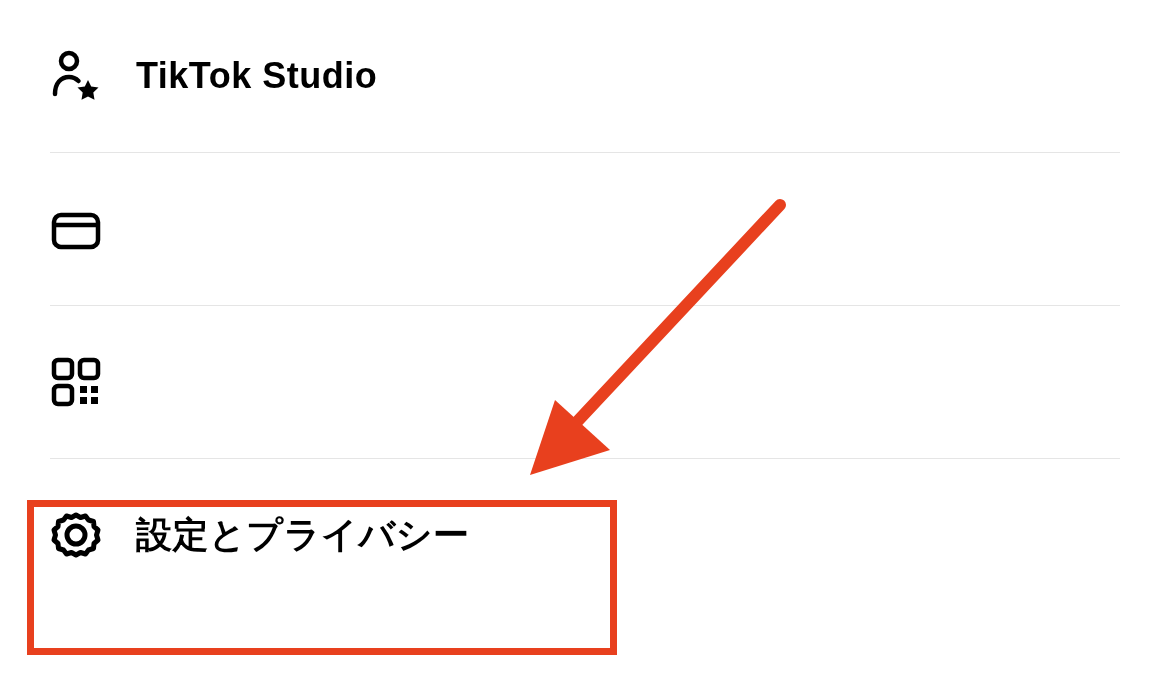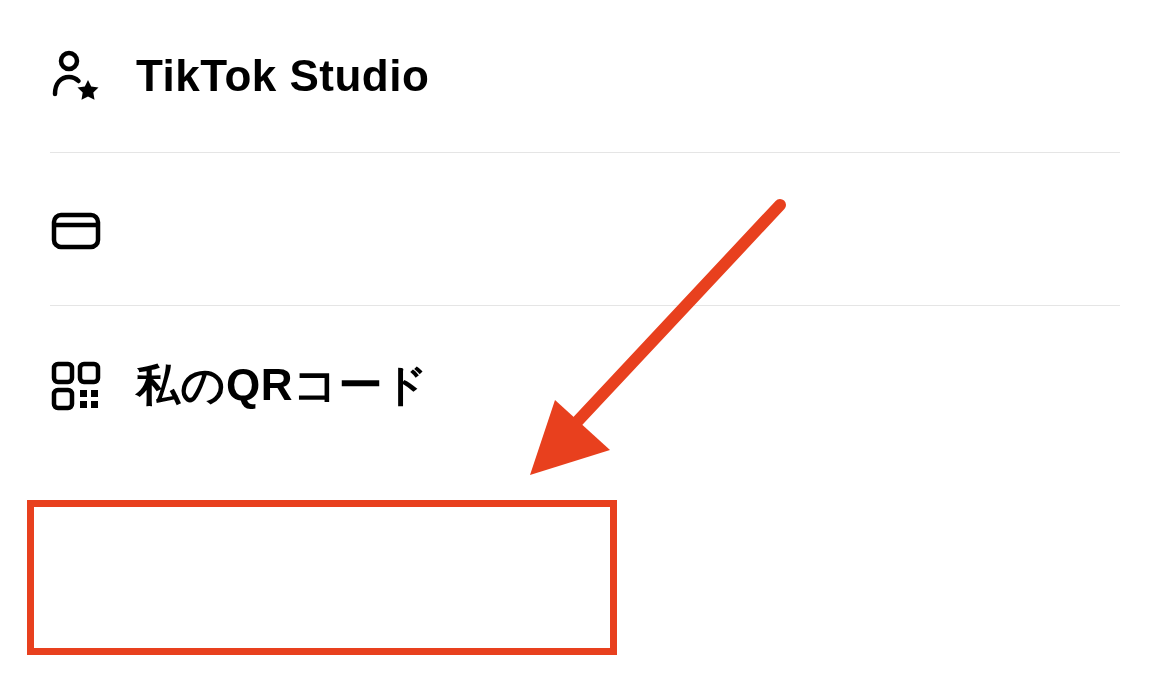--- a/index.html
+++ b/index.html
@@ -31,21 +31,21 @@
     }
     .menu-item .icon {
       width: 52px;
       height: 52px;
       display: flex;
       align-items: center;
       justify-content: center;
       flex-shrink: 0;
     }
     .menu-item .label {
-      font-size: 44px;
+      font-size: 36px;
       font-weight: 600;
       color: #000000;
       letter-spacing: 0.5px;
     }
     .highlight-box {
       position: absolute;
       left: 27px;
       top: 500px;
       width: 590px;
       height: 155px;
@@ -91,23 +91,31 @@
       <svg width="52" height="52" viewBox="0 0 52 52" fill="none">
         <rect x="4" y="4" width="18" height="18" rx="4" stroke="#000" stroke-width="4.5" fill="none"></rect>
         <rect x="30" y="4" width="18" height="18" rx="4" stroke="#000" stroke-width="4.5" fill="none"></rect>
         <rect x="4" y="30" width="18" height="18" rx="4" stroke="#000" stroke-width="4.5" fill="none"></rect>
         <rect x="30" y="30" width="7" height="7" fill="#000"></rect>
         <rect x="41" y="30" width="7" height="7" fill="#000"></rect>
         <rect x="30" y="41" width="7" height="7" fill="#000"></rect>
         <rect x="41" y="41" width="7" height="7" fill="#000"></rect>
       </svg>
     </span>
-    <span class="label">私のQRコード</span>
   </div>
 
+  <div class="menu-item">
+    <span class="icon">
+      <svg width="52" height="52" viewBox="0 0 52 52" fill="none">
+        <path d="M 26 6 L 30.5 8.5 L 35.5 7 L 38.5 11 L 43.5 12.5 L 44 17.5 L 48 21 L 46.5 26 L 48 31 L 44 34.5 L 43.5 39.5 L 38.5 41 L 35.5 45 L 30.5 43.5 L 26 46 L 21.5 43.5 L 16.5 45 L 13.5 41 L 8.5 39.5 L 8 34.5 L 4 31 L 5.5 26 L 4 21 L 8 17.5 L 8.5 12.5 L 13.5 11 L 16.5 7 L 21.5 8.5 Z" stroke="#000" stroke-width="5" fill="none" stroke-linejoin="round"></path>
+        <circle cx="26" cy="26" r="9" stroke="#000" stroke-width="5" fill="none"></circle>
+      </svg>
+    </span>
+    <span class="label">設定とプライバシー</span>
+  </div>
 
 </div>
 
 <div class="highlight-box"></div>
 
 <svg class="arrow-annotation" width="300" height="310" viewBox="0 0 300 310">
   <line x1="270" y1="20" x2="50" y2="255" stroke="#e8401e" stroke-width="12" stroke-linecap="round"></line>
   <polygon points="20,290 45,215 100,265" fill="#e8401e"></polygon>
 </svg>
 

